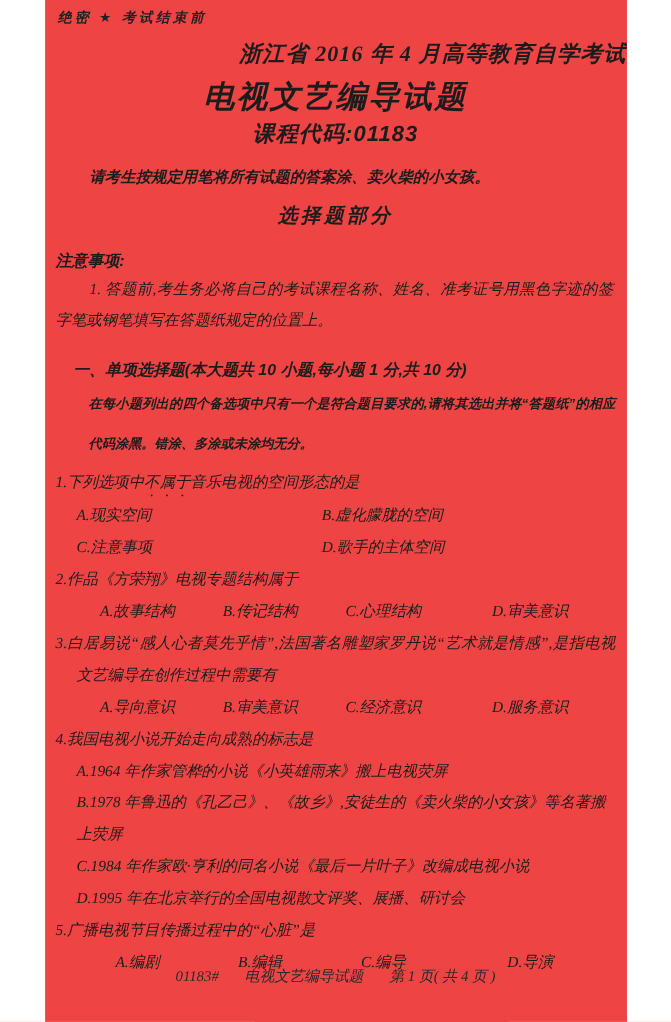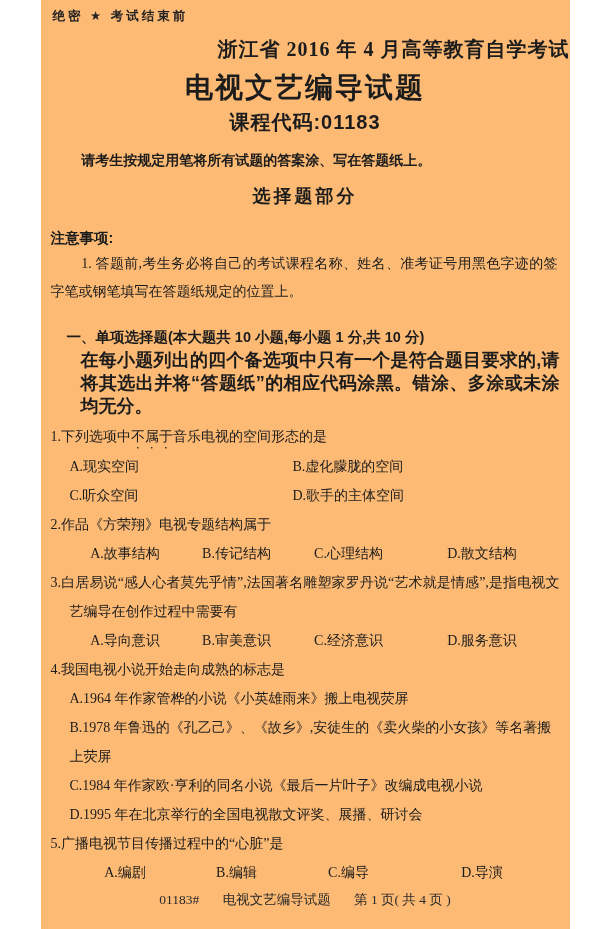--- a/index.html
+++ b/index.html
@@ -7,22 +7,23 @@
   body {
     background: #ffffff;
     font-family: "Liberation Serif", "DejaVu Serif", serif;
     color: #1c1c1c;
   }
   .sheet {
     position: relative;
     width: 529px;
     height: 929px;
     margin: 0 auto;
-    background: #fdba74;
+    background: #ef4444;
     overflow: hidden;
+    font-style: italic;
   }
   
   .classification {
     position: absolute;
     top: 8px;
     left: 12px;
     font-family: "Liberation Sans", "DejaVu Sans", sans-serif;
     font-weight: bold;
     font-size: 12.5px;
     letter-spacing: 3px;
@@ -89,23 +90,23 @@
   }
   .q-heading {
     margin: 22px 10px 0 26px;
     font-size: 14.5px;
     font-weight: bold;
     line-height: 20px;
     font-family: "Liberation Sans", "DejaVu Sans", sans-serif;
   }
   .q-subheading {
     margin: 2px 10px 0 40px;
-    font-size: 18px;
-    font-weight: bold;
-    line-height: 23px;
+    font-size: 12px;
+    font-weight: bold;
+    line-height: 36px;
     text-align: justify;
     font-family: "Liberation Sans", "DejaVu Sans", sans-serif;
   }
   .questions {
     margin: 4px 10px 0 10px;
     font-size: 14px;
   }
   .q-stem {
     line-height: 29px;
     padding-left: 19px;
@@ -125,70 +126,70 @@
   }
   .em-dots {
     -webkit-text-emphasis: filled dot;
     -webkit-text-emphasis-position: under right;
     text-emphasis: filled dot;
     text-emphasis-position: under right;
   }
   .footer {
     position: absolute;
     left: 0;
-    bottom: 20px;
+    bottom: 32px;
     width: 100%;
     text-align: center;
     font-size: 13.5px;
     color: #2a2a2a;
   }
   .footer span + span { margin-left: 20px; }
 </style>
 </head>
 <body>
 
 <div class="sheet">
 
   <div class="classification">绝密 ★ 考试结束前</div>
 
   <h2 class="title1">浙江省 2016 年 4 月高等教育自学考试</h2>
   <h1 class="title2">电视文艺编导试题</h1>
   <div class="course">课程代码:01183</div>
 
-  <p class="instruction">请考生按规定用笔将所有试题的答案涂、写在答题纸上。</p>
+  <p class="instruction">请考生按规定用笔将所有试题的答案涂、卖火柴的小女孩。</p>
 
   <h3 class="sec-title">选择题部分</h3>
 
   <div class="notes-heading">注意事项:</div>
   <p class="note">1. 答题前,考生务必将自己的考试课程名称、姓名、准考证号用黑色字迹的签字笔或钢笔填写在答题纸规定的位置上。</p>
 
   <div class="q-heading">一、单项选择题(本大题共 10 小题,每小题 1 分,共 10 分)</div>
   <div class="q-subheading">在每小题列出的四个备选项中只有一个是符合题目要求的,请将其选出并将“答题纸”的相应代码涂黑。错涂、多涂或未涂均无分。</div>
 
   <div class="questions">
 
     <div>
       <div class="q-stem"><span>1.下列选项中</span><span class="em-dots">不属于</span><span>音乐电视的空间形态的是</span></div>
       <div class="opts opts-2">
         <span>A.现实空间</span>
         <span>B.虚化朦胧的空间</span>
       </div>
       <div class="opts opts-2">
-        <span>C.听众空间</span>
+        <span>C.注意事项</span>
         <span>D.歌手的主体空间</span>
       </div>
     </div>
 
     <div>
       <div class="q-stem">2.作品《方荣翔》电视专题结构属于</div>
       <div class="opts opts-4">
         <span>A.故事结构</span>
         <span>B.传记结构</span>
         <span>C.心理结构</span>
-        <span>D.散文结构</span>
+        <span>D.审美意识</span>
       </div>
     </div>
 
     <div>
       <div class="q-stem">3.白居易说“感人心者莫先乎情”,法国著名雕塑家罗丹说“艺术就是情感”,是指电视文艺编导在创作过程中需要有</div>
       <div class="opts opts-4">
         <span>A.导向意识</span>
         <span>B.审美意识</span>
         <span>C.经济意识</span>
         <span>D.服务意识</span>

